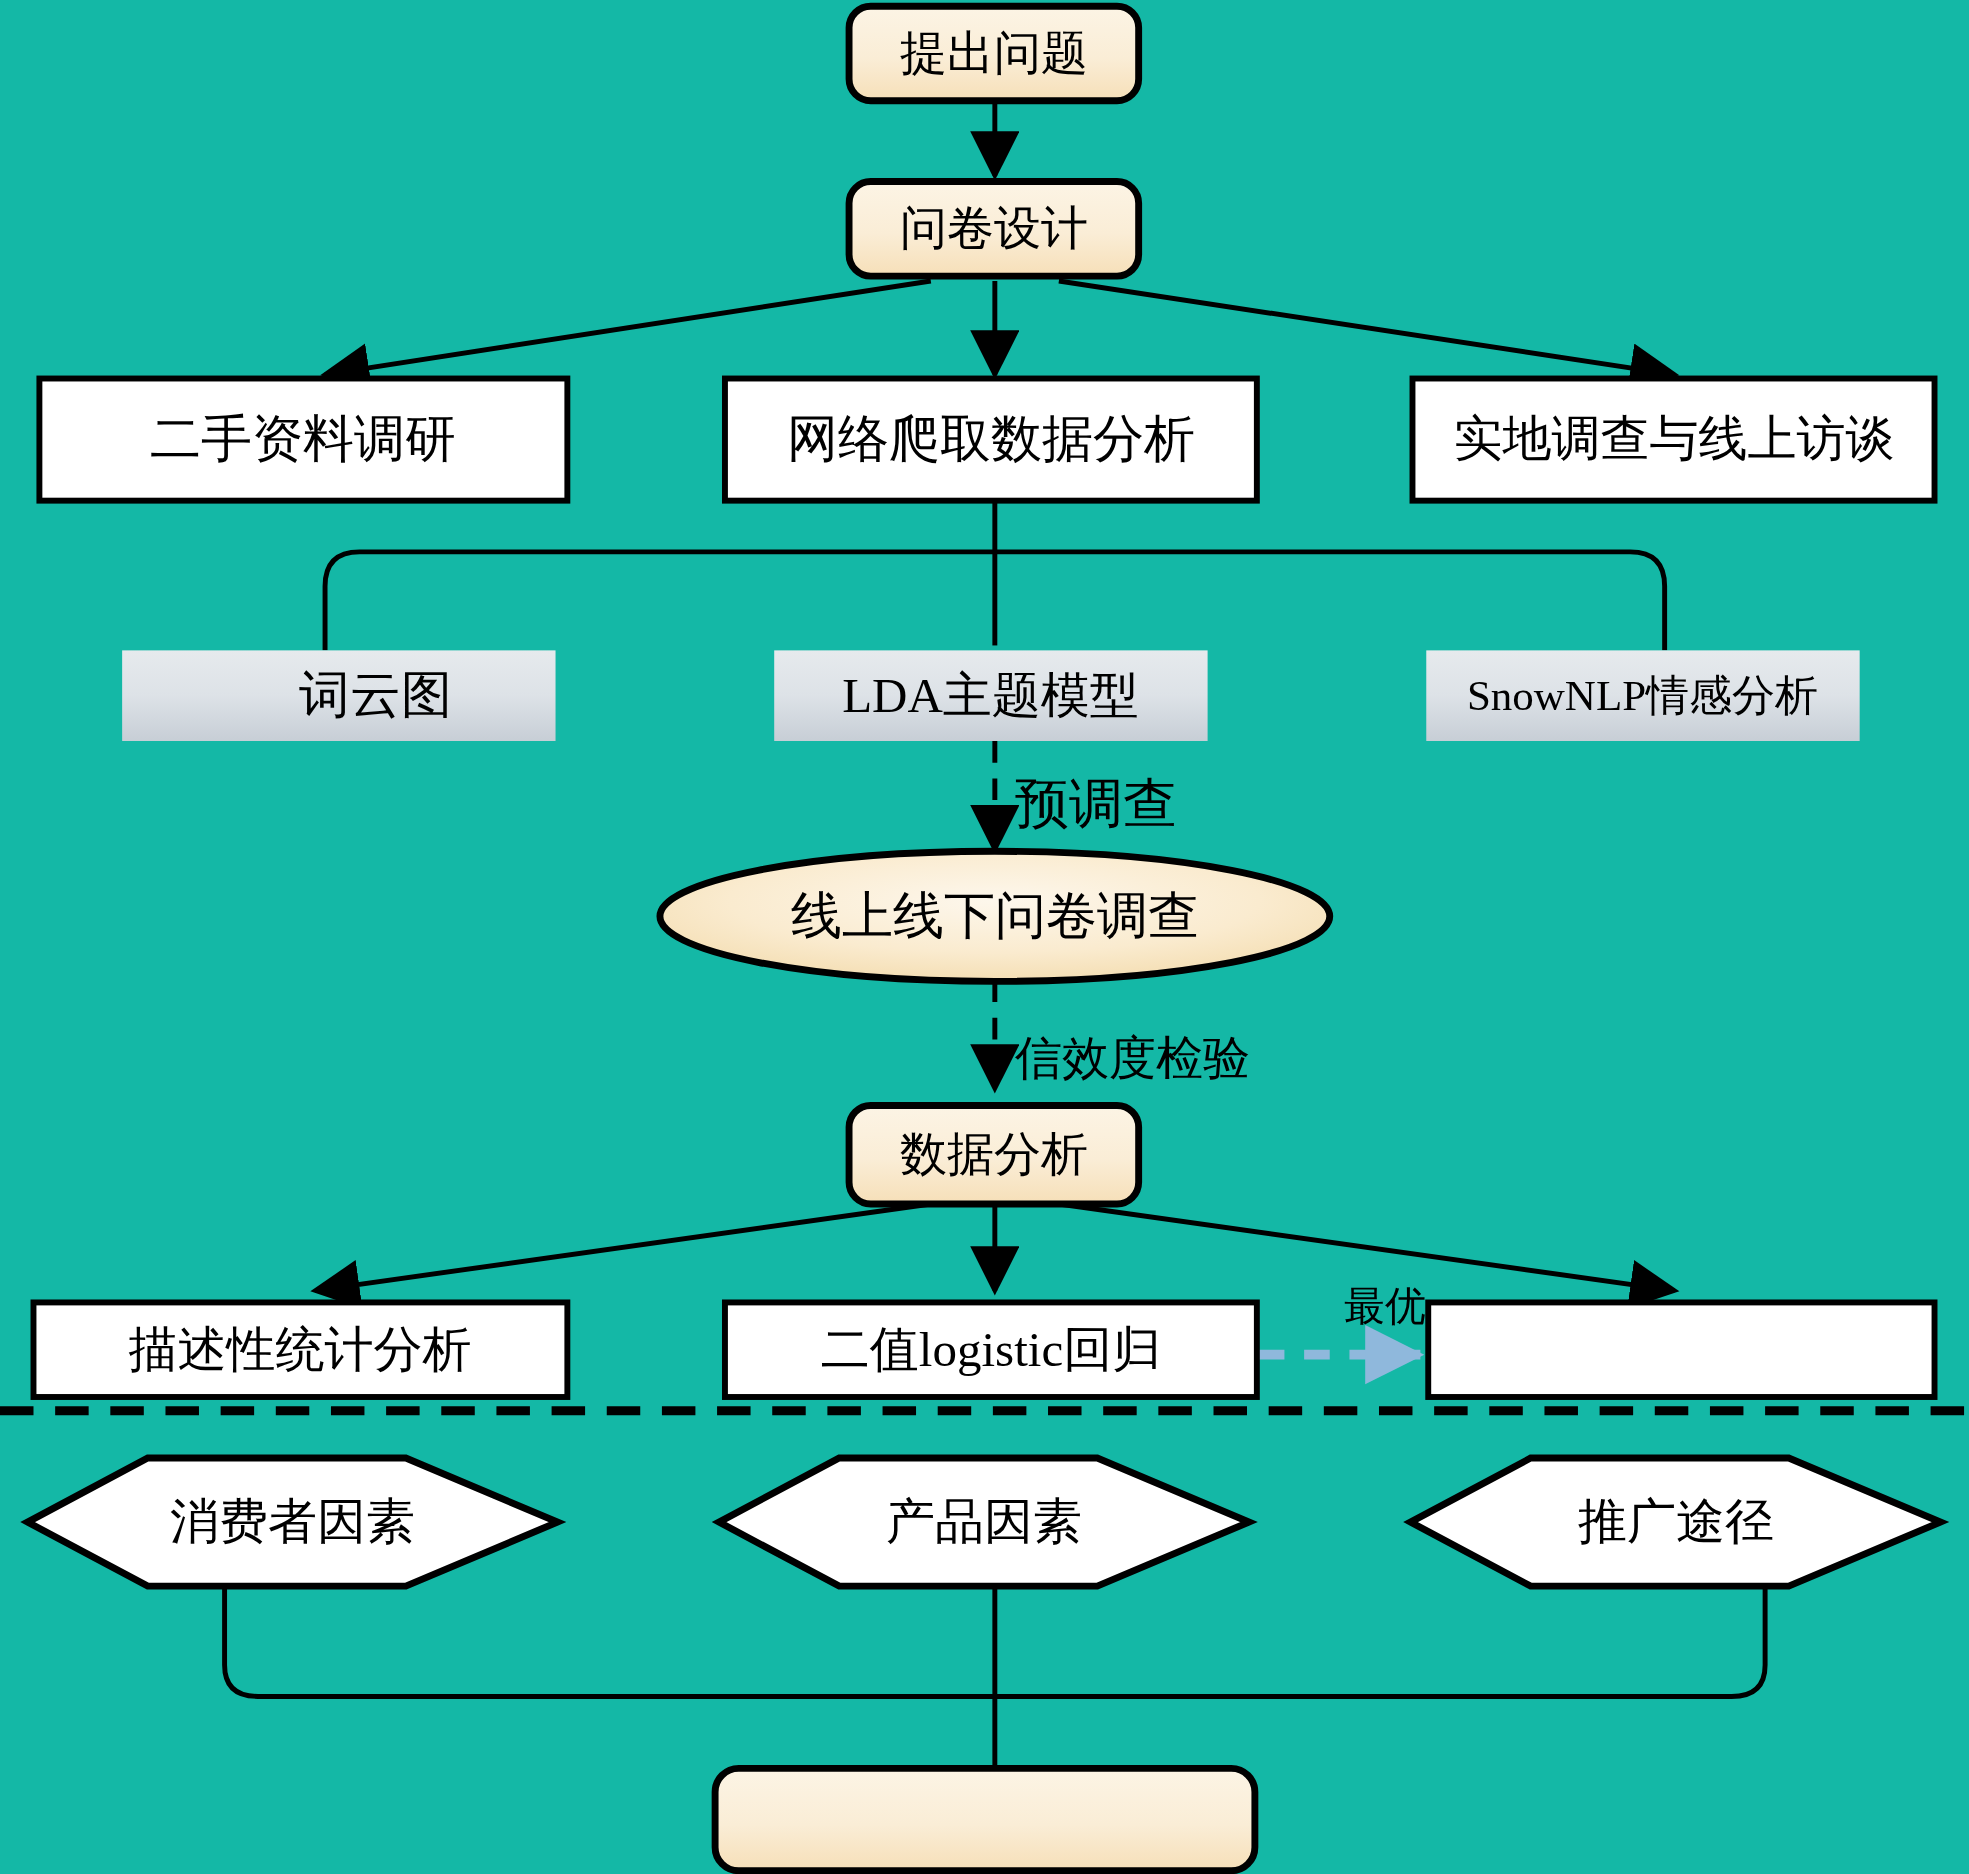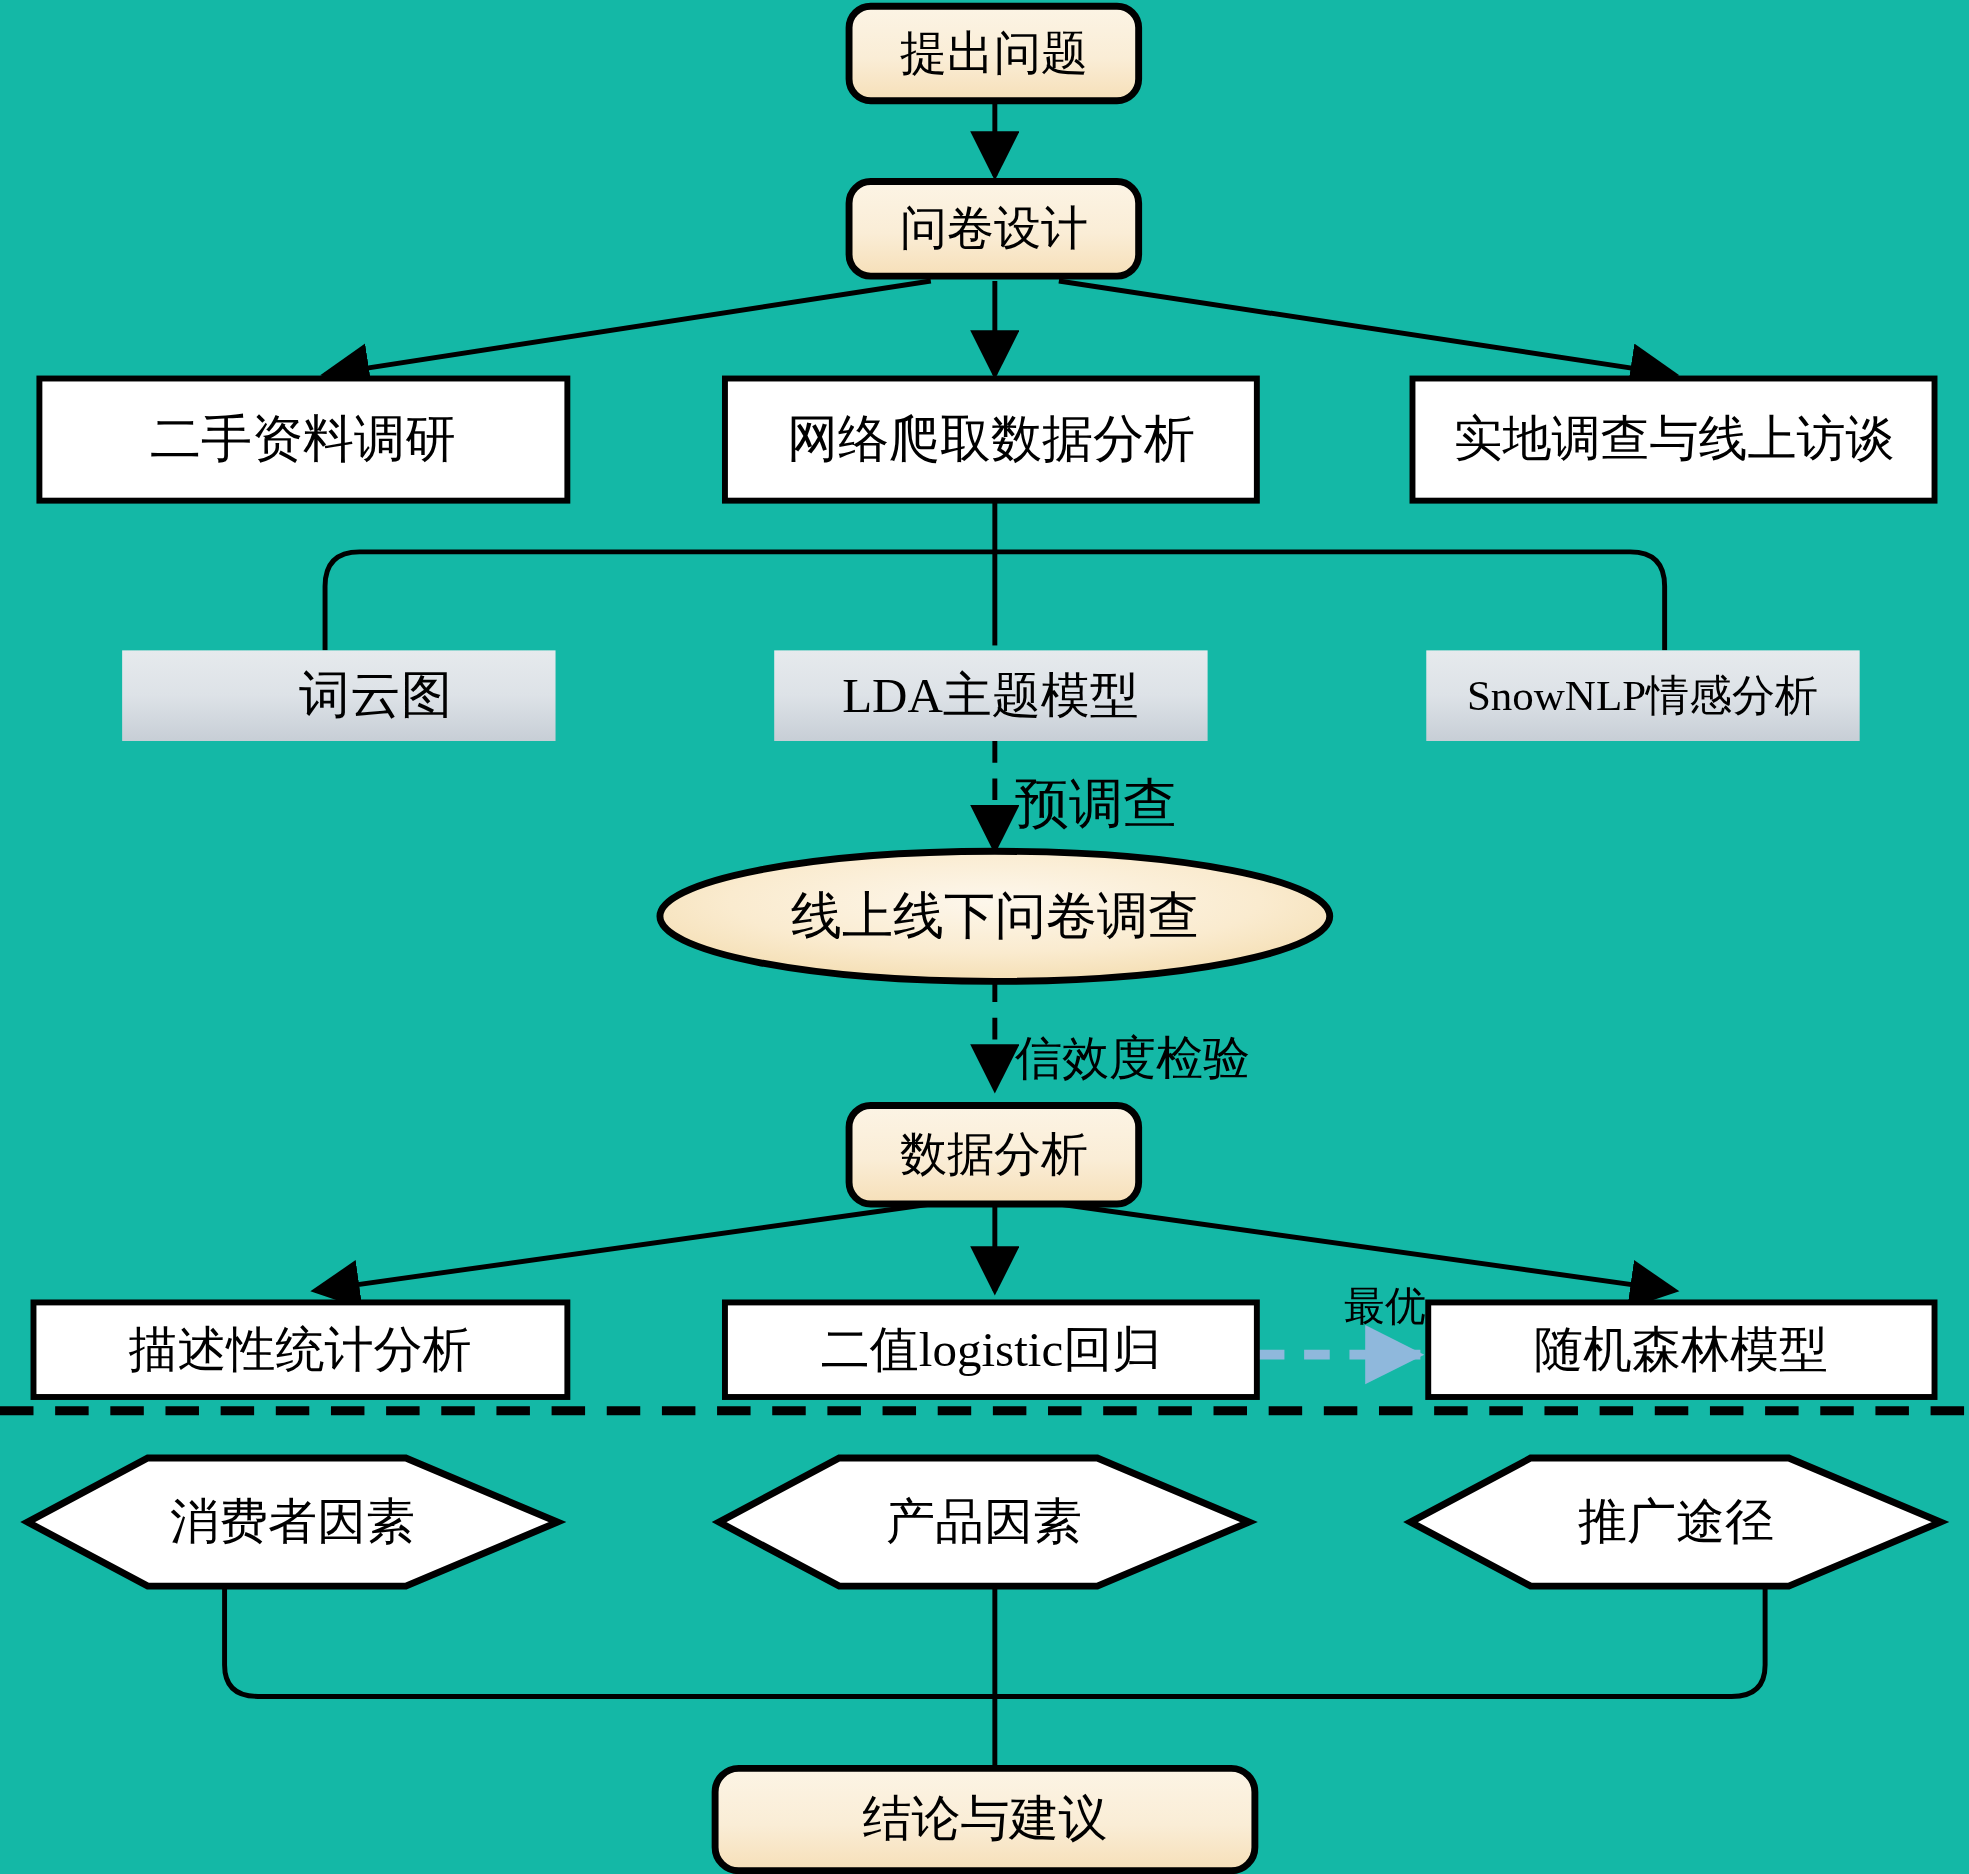--- a/index.html
+++ b/index.html
@@ -155,29 +155,27 @@
   <div class="node-label" style="left:1426px; top:650px; width:433px; height:91px; font-size:43px;">SnowNLP情感分析</div>
 
   <div class="node-label" style="left:849px; top:1105px; width:290px; height:99px; font-size:47px;">数据分析</div>
 
   <div class="node-label" style="left:660px; top:851px; width:670px; height:130px; font-size:51px;">线上线下问卷调查</div>
 
   <div class="node-label" style="left:33px; top:1302px; width:534px; height:95px; font-size:49px;">描述性统计分析</div>
 
   <div class="node-label" style="left:725px; top:1302px; width:532px; height:95px; font-size:49px;">二值logistic回归</div>
 
-  <div class="node-label" style="left:1428px; top:1302px; width:506px; height:95px; font-size:49px;">随机森林模型</div>
 
   <div class="node-label" style="left:27.6px; top:1458px; width:530px; height:128px; font-size:49px;">消费者因素</div>
 
   <div class="node-label" style="left:719px; top:1458px; width:530px; height:128px; font-size:49px;">产品因素</div>
 
   <div class="node-label" style="left:1411px; top:1458px; width:530px; height:128px; font-size:49px;">推广途径</div>
 
-  <div class="node-label" style="left:715px; top:1768px; width:540px; height:102px; font-size:49px;">结论与建议</div>
 
   <div class="edge-label" style="left:1015px; top:768px; font-size:54px;">预调查</div>
 
   <div class="edge-label" style="left:1015px; top:1000px; font-size:47px;margin-top:27px;">信效度检验</div>
 
   <div class="edge-label" style="left:1319px; top:1279px; font-size:41px;margin-left:25px;">最优</div>
 
 </div>
 
 

